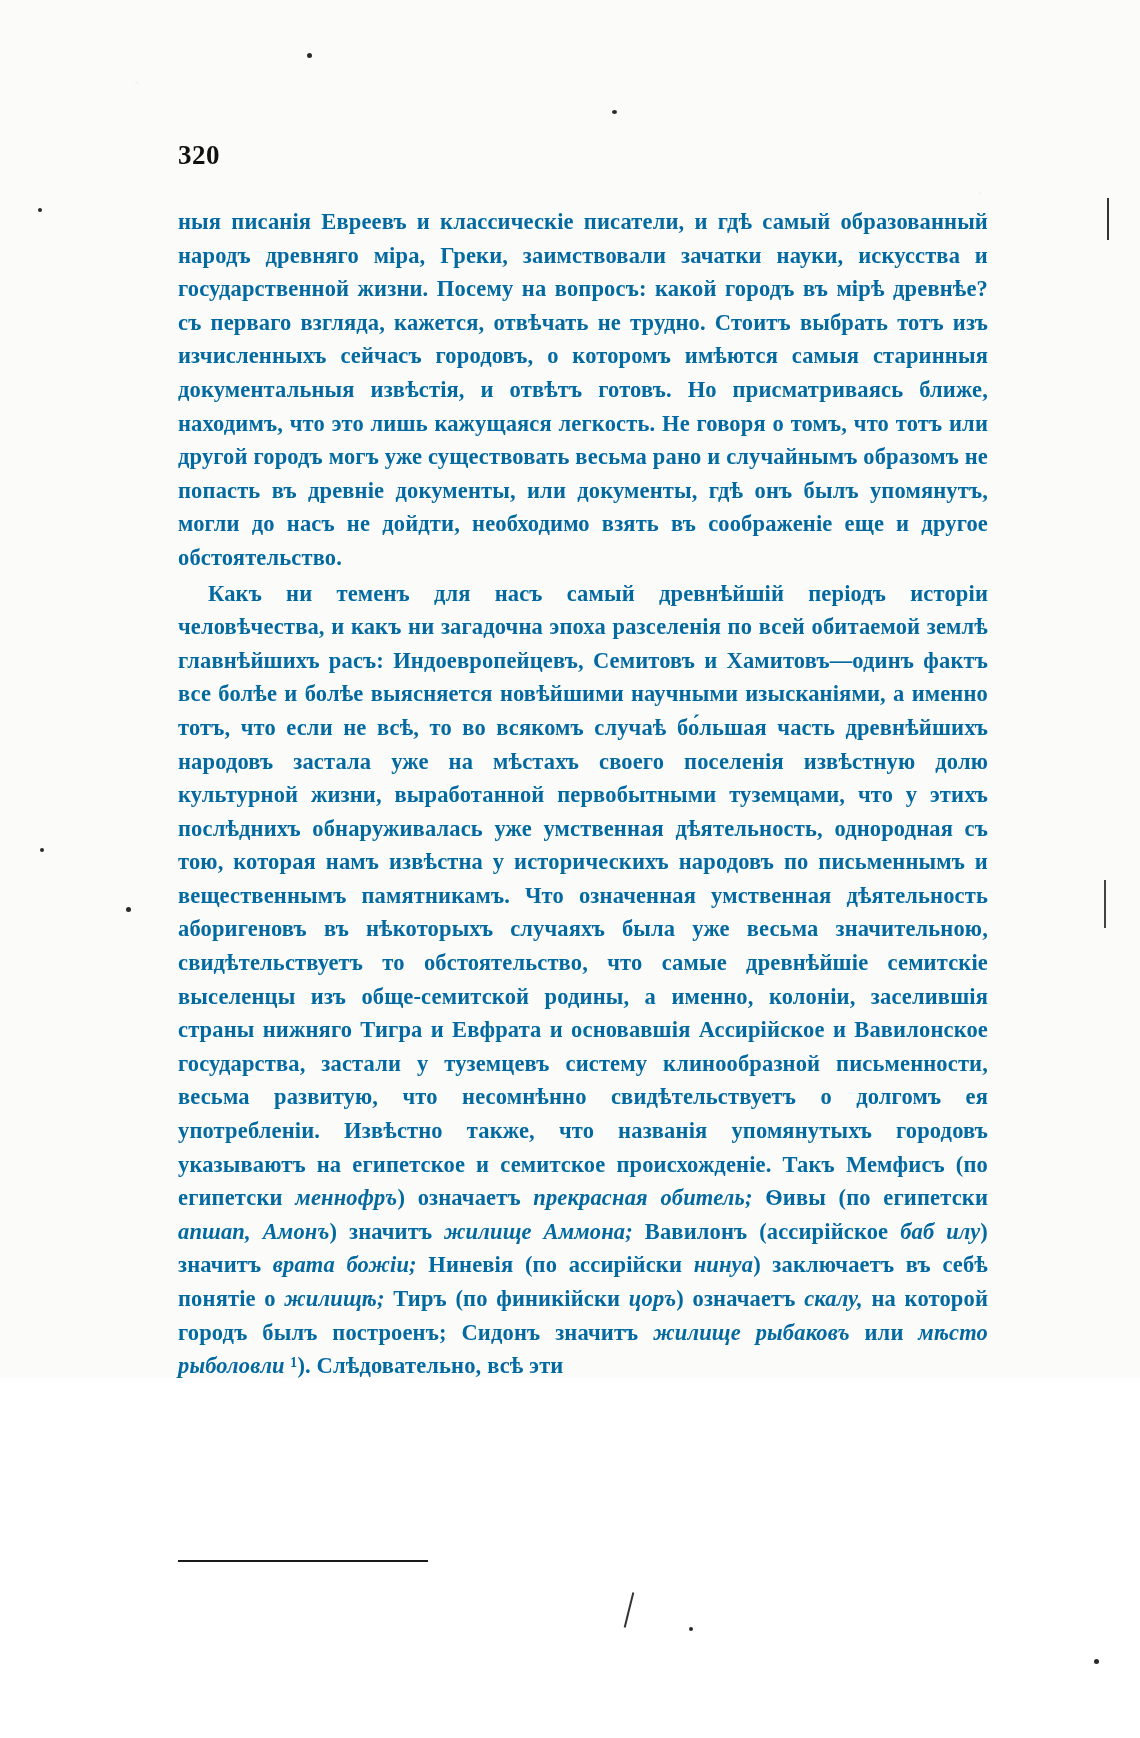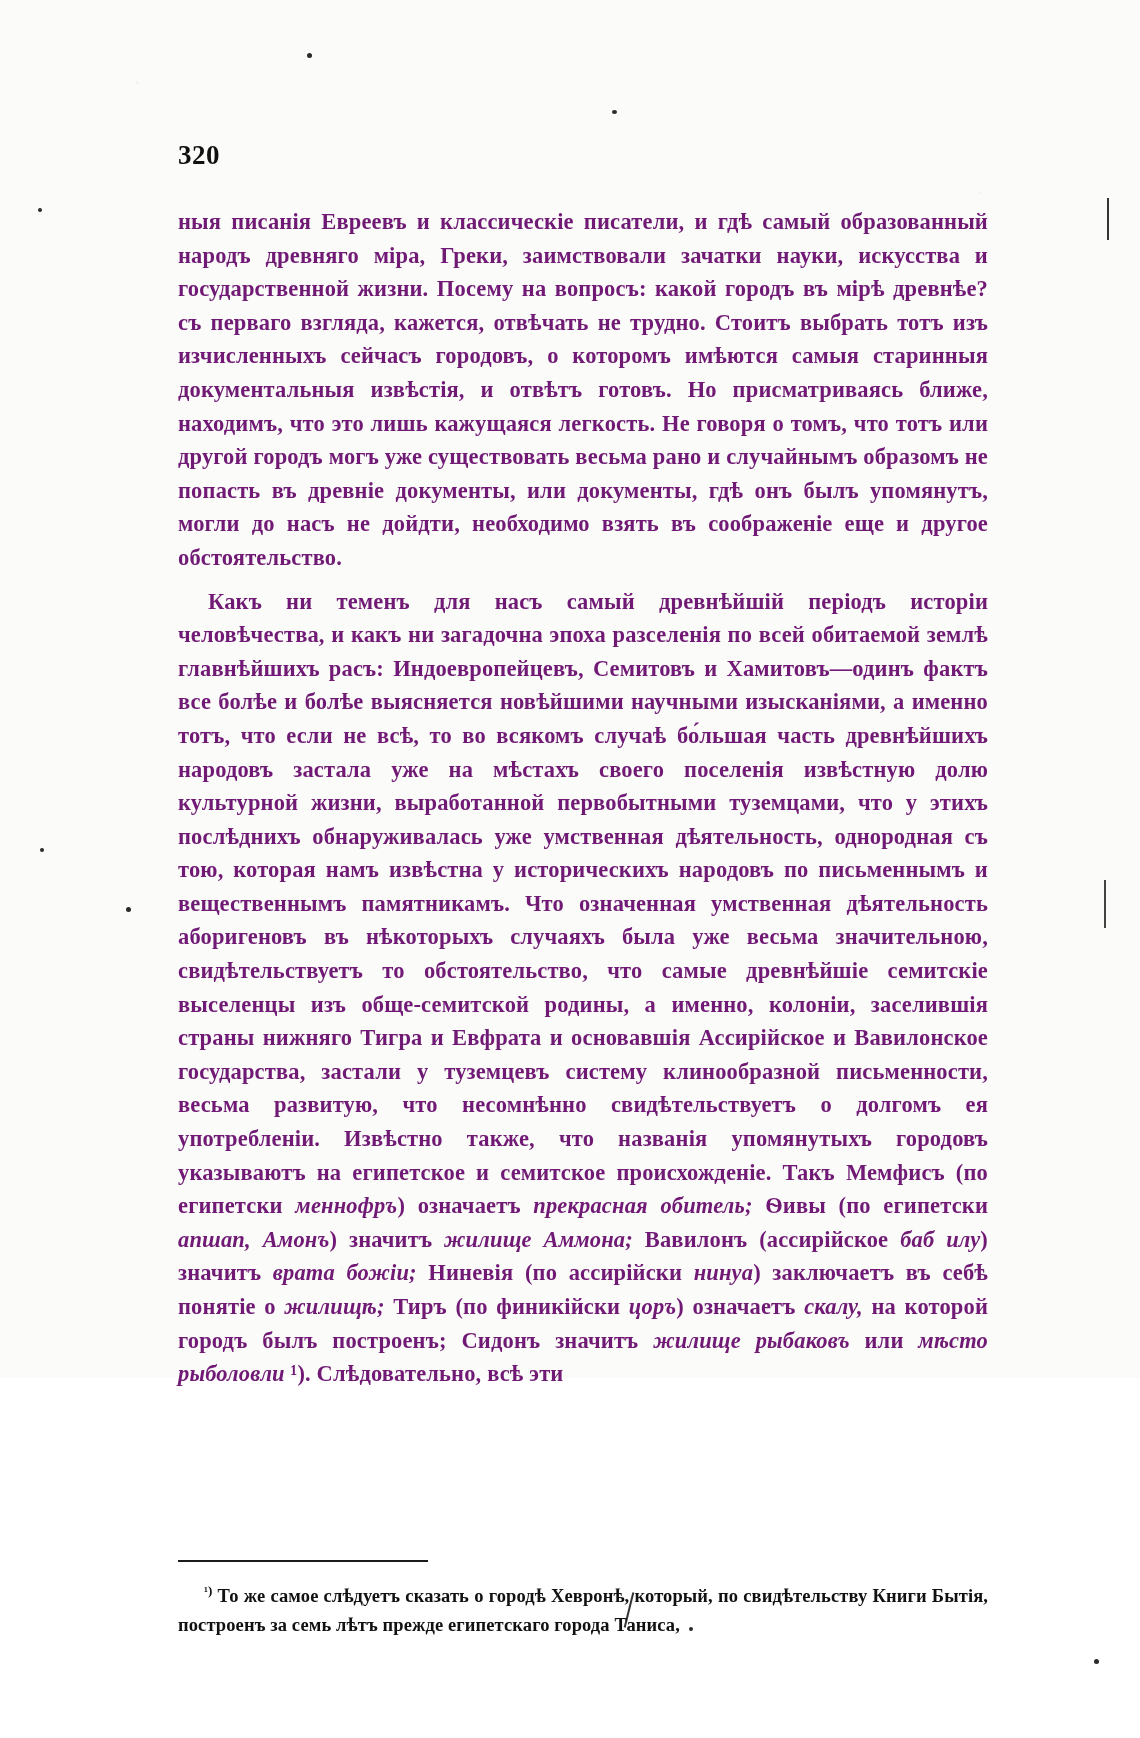--- a/index.html
+++ b/index.html
@@ -76,23 +76,23 @@
   }
 
   p.body {
     margin: 0 0 0 0;
     font-size: 22.5px;
     line-height: 33.6px;
     text-align: justify;
     text-justify: inter-word;
     font-weight: 600;
     letter-spacing: 0.15px;
-    color: #701a75;
+    color: #0369a1;
   }
-  p.body + p.body { margin-top: 10px; }
+  p.body + p.body { margin-top: 2px; }
   p.indent { text-indent: 30px; }
 
   .em { font-style: italic; }
 
   .rule {
     position: absolute;
     left: 178px;
     top: 1560px;
     width: 250px;
     height: 2px;
@@ -135,16 +135,13 @@
     </div>
 
     <p class="body">ныя писанія Евреевъ и классическіе писатели, и гдѣ самый образованный народъ древняго міра, Греки, заимствовали зачатки науки, искусства и государственной жизни. Посему на вопросъ: какой городъ въ мірѣ древнѣе? съ перваго взгляда, кажется, отвѣчать не трудно. Стоитъ выбрать тотъ изъ изчисленныхъ сейчасъ городовъ, о которомъ имѣются самыя старинныя документальныя извѣстія, и отвѣтъ готовъ. Но присматриваясь ближе, находимъ, что это лишь кажущаяся легкость. Не говоря о томъ, что тотъ или другой городъ могъ уже существовать весьма рано и случайнымъ образомъ не попасть въ древніе документы, или документы, гдѣ онъ былъ упомянутъ, могли до насъ не дойдти, необходимо взять въ соображеніе еще и другое обстоятельство.</p>
 
     <p class="body indent"><span>Какъ ни теменъ для насъ самый древнѣйшій періодъ исторіи человѣчества, и какъ ни загадочна эпоха разселенія по всей обитаемой землѣ главнѣйшихъ расъ: Индоевропейцевъ, Семитовъ и Хамитовъ—одинъ фактъ все болѣе и болѣе выясняется новѣйшими научными изысканіями, а именно тотъ, что если не всѣ, то во всякомъ случаѣ бо́льшая часть древнѣйшихъ народовъ застала уже на мѣстахъ своего поселенія извѣстную долю культурной жизни, выработанной первобытными туземцами, что у этихъ послѣднихъ обнаруживалась уже умственная дѣятельность, однородная съ тою, которая намъ извѣстна у историческихъ народовъ по письменнымъ и вещественнымъ памятникамъ. Что означенная умственная дѣятельность аборигеновъ въ нѣкоторыхъ случаяхъ была уже весьма значительною, свидѣтельствуетъ то обстоятельство, что самые древнѣйшіе семитскіе выселенцы изъ обще-семитской родины, а именно, колоніи, заселившія страны нижняго Тигра и Евфрата и основавшія Ассирійское и Вавилонское государства, застали у туземцевъ систему клинообразной письменности, весьма развитую, что несомнѣнно свидѣтельствуетъ о долгомъ ея употребленіи. Извѣстно также, что названія упомянутыхъ городовъ указываютъ на египетское и семитское происхожденіе. Такъ Мемфисъ (по египетски </span><span id="runs"><span class="em">меннофръ</span><span>) означаетъ </span><span class="em">прекрасная обитель;</span><span> Ѳивы (по египетски </span><span class="em">апшап, Амонъ</span><span>) значитъ </span><span class="em">жилище Аммона;</span><span> Вавилонъ (ассирійское </span><span class="em">баб илу</span><span>) значитъ </span><span class="em">врата божіи;</span><span> Ниневія (по ассирійски </span><span class="em">нинуа</span><span>) заключаетъ въ себѣ понятіе о </span><span class="em">жилищѣ;</span><span> Тиръ (по финикійски </span><span class="em">цоръ</span><span>) означаетъ </span><span class="em">скалу,</span><span> на которой городъ былъ построенъ; Сидонъ значитъ </span><span class="em">жилище рыбаковъ</span><span> или </span><span class="em">мѣсто рыболовли</span><span> ¹). Слѣдовательно, всѣ эти</span></span></p>
 
   </div>
 
   <div class="rule"></div>
 
-  <div class="footnote">
-    <span class="fn-indent"></span><sup>¹)</sup><span> То же самое слѣдуетъ сказать о городѣ Хевронѣ, который, по свидѣтельству Книги Бытія, построенъ за семь лѣтъ прежде египетскаго города Таниса,</span>
-  </div>
 </div>
 
 </body></html>

